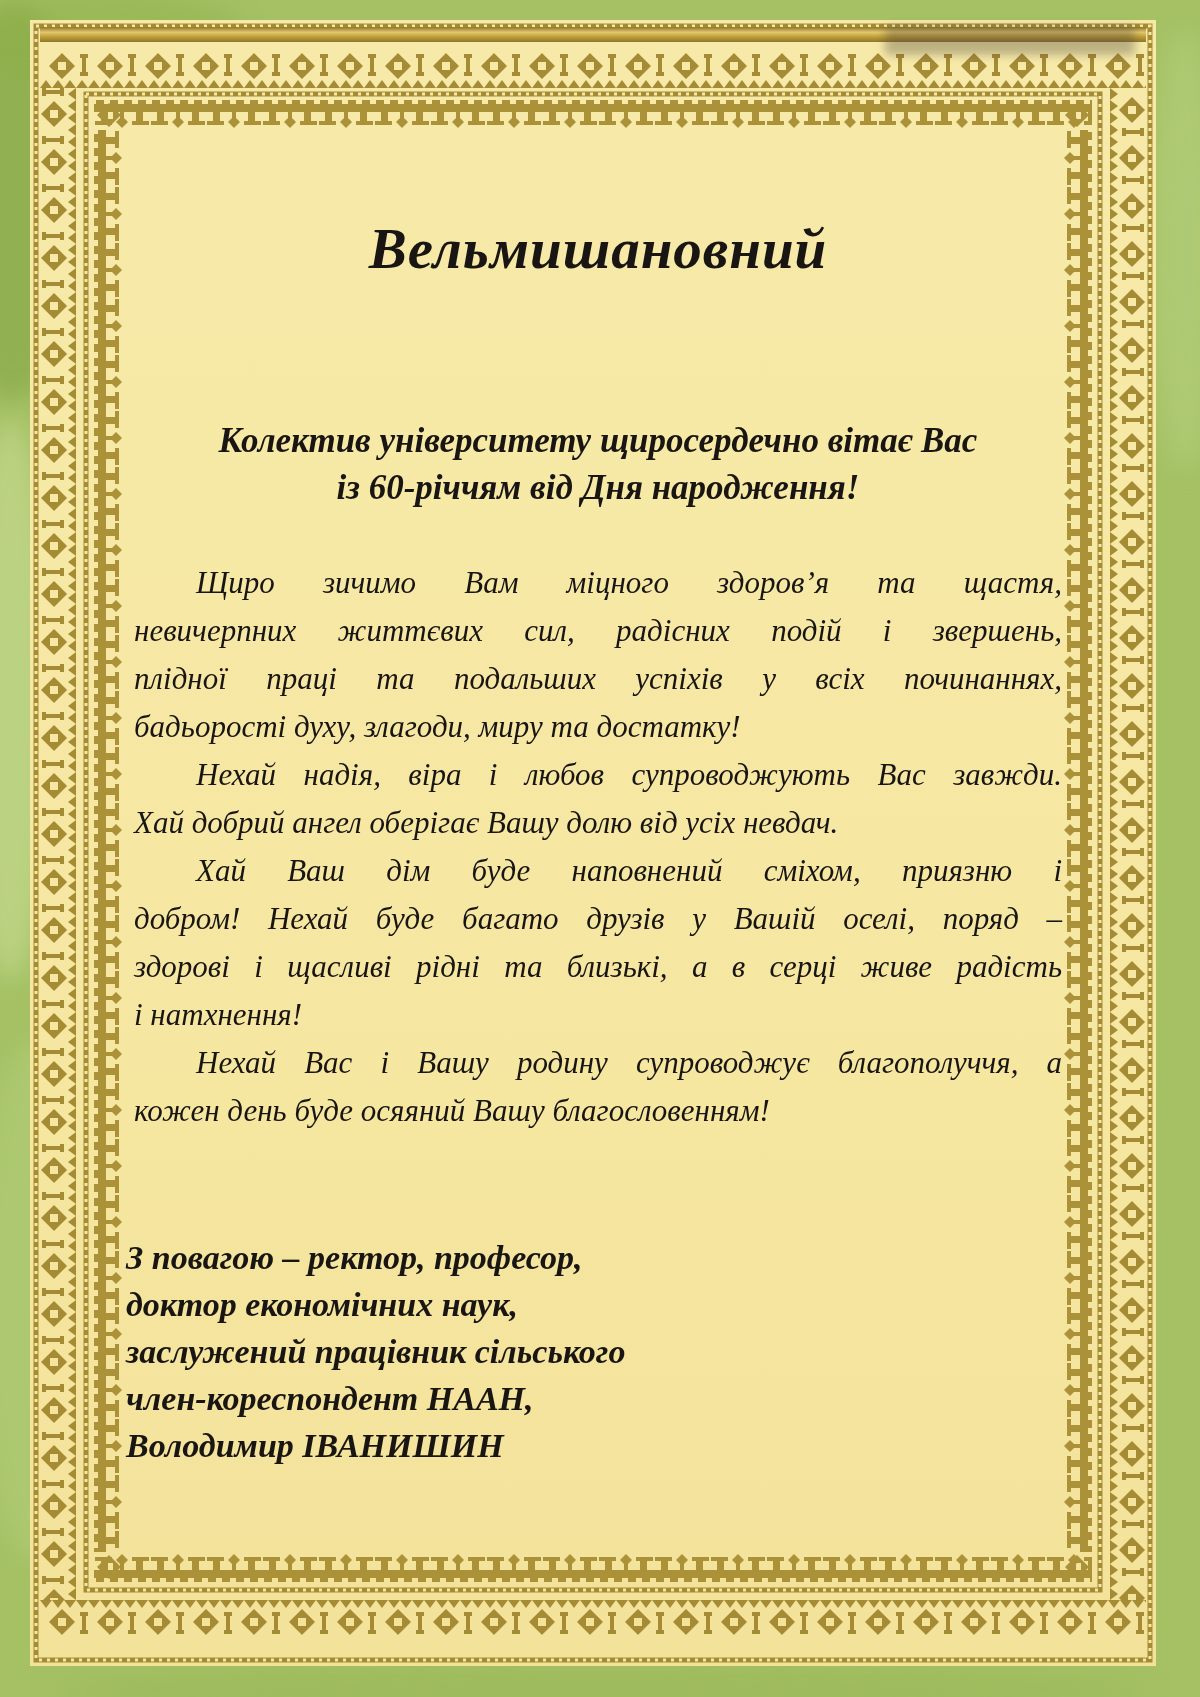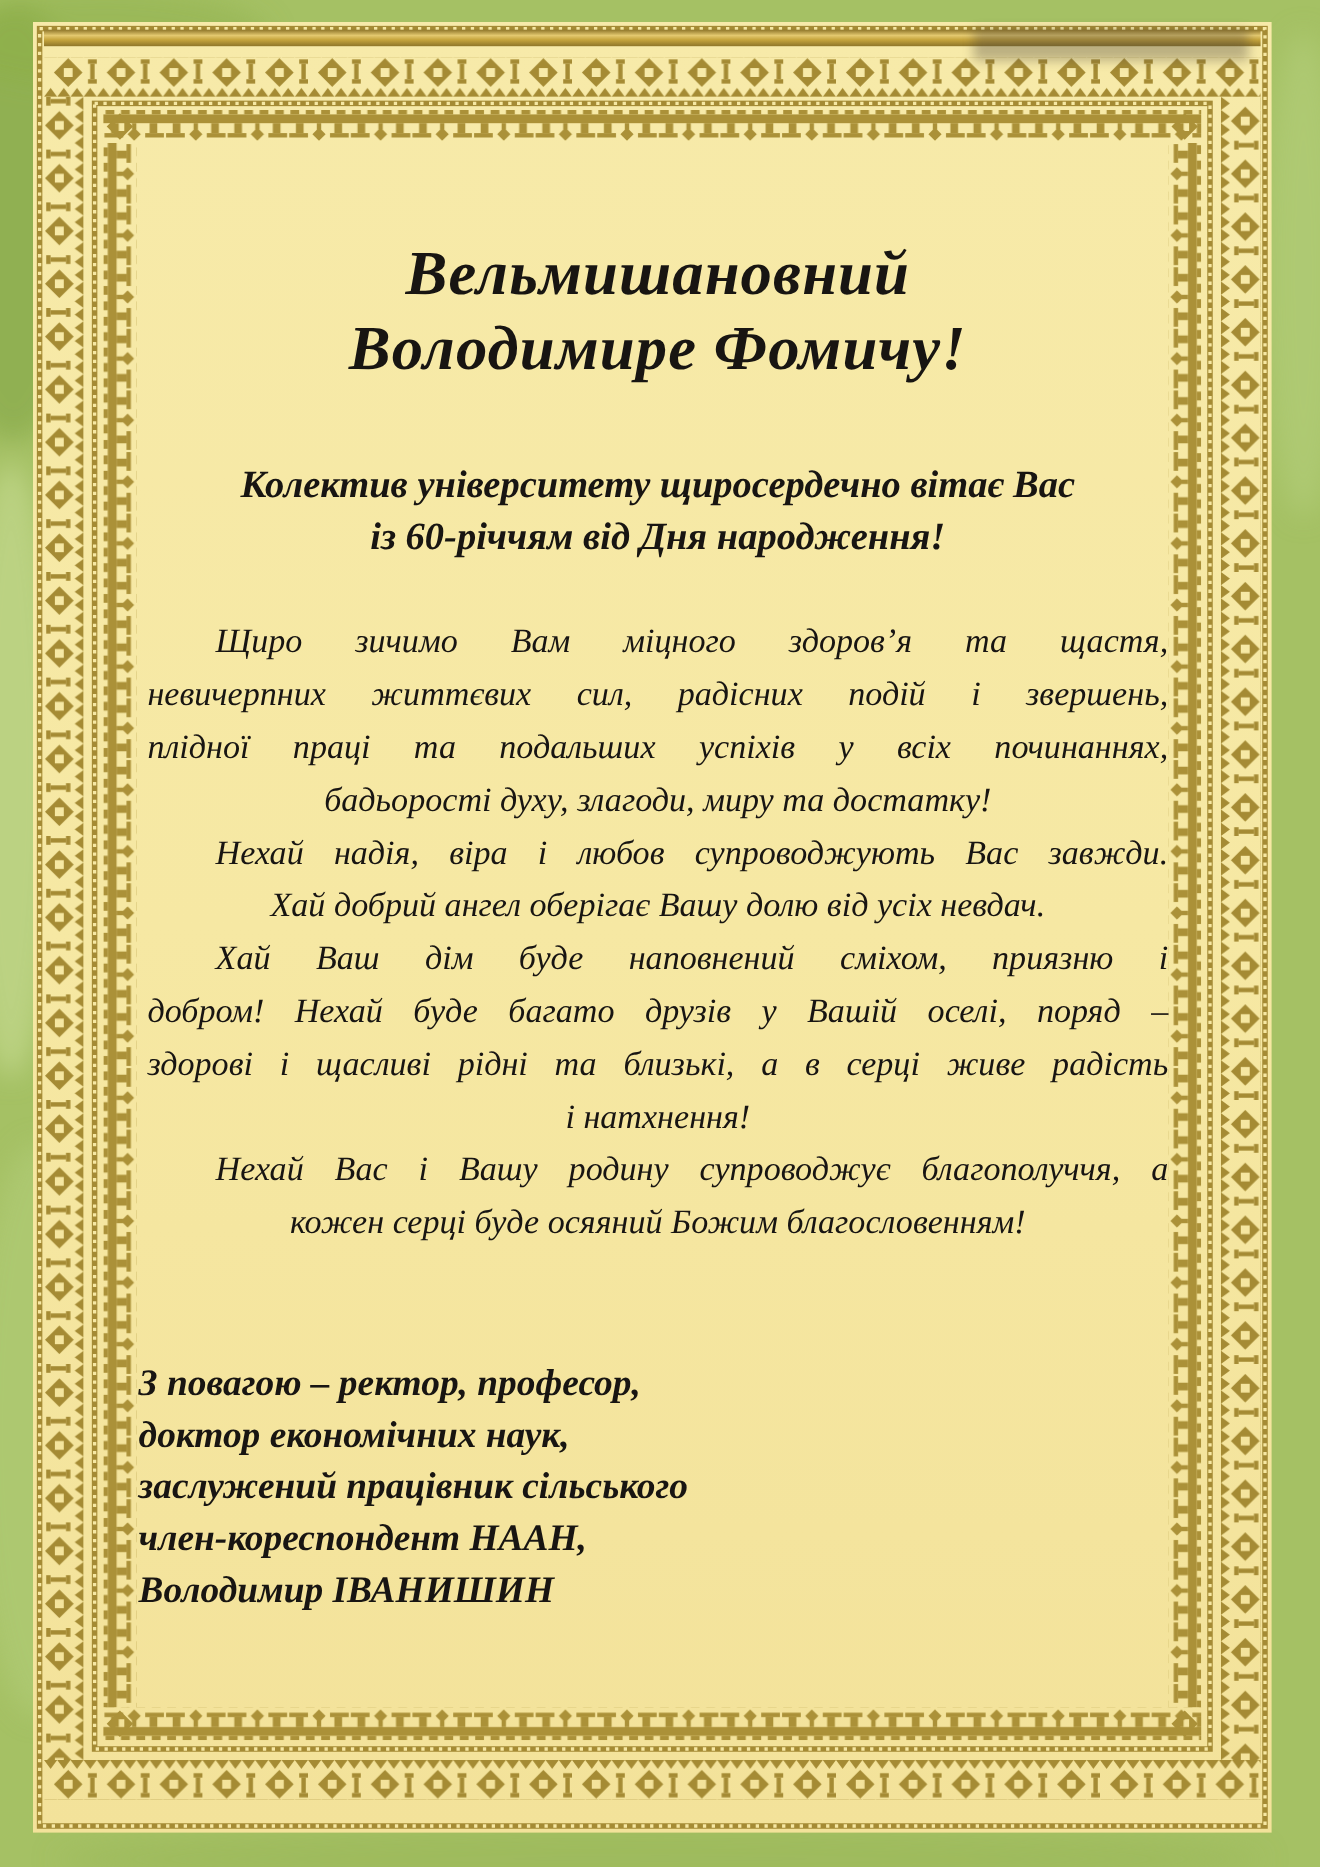--- a/index.html
+++ b/index.html
@@ -25,21 +25,21 @@
     position:absolute;left:134px;top:417px;width:928px;
     text-align:center;
     font-weight:bold;font-style:italic;
     font-size:35px;line-height:47px;
   }
   .body-block{
     position:absolute;left:134px;top:559px;width:928px;
     font-style:italic;
     font-size:31px;line-height:48px;
   }
-  .body-block .bl{height:48px;text-align:center;}
+  .body-block .bl{height:48px;text-align:left;}
   .body-block .jl{text-align:justify;text-align-last:justify;}
   .body-block .ind{text-indent:62px;}
   .signature{
     position:absolute;left:126px;top:1234px;width:800px;
     font-weight:bold;font-style:italic;
     font-size:34px;line-height:47px;
   }
 </style>
 </head>
 <body>
@@ -151,41 +151,40 @@
     </g>
 
     <rect x="40" y="27" width="1106" height="15" fill="url(#goldBar)"></rect>
     <rect x="885" y="27" width="250" height="28" fill="#4d4537" opacity="0.35" filter="url(#soft2)"></rect>
   </svg>
 
   <div class="text-layer">
 
     <div class="title">
       <div>Вельмишановний</div>
-      <div>Володимире Фомичу!</div>
     </div>
 
     <div class="subtitle">
       <div>Колектив університету щиросердечно вітає Вас</div>
       <div>із 60-річчям від Дня народження!</div>
     </div>
 
     <div class="body-block">
       <div class="bl jl ind">Щиро   зичимо  Вам  міцного  здоров’я  та  щастя,</div>
       <div class="bl jl">невичерпних  життєвих  сил,  радісних  подій  і  звершень,</div>
       <div class="bl jl">плідної  праці  та  подальших  успіхів  у  всіх  починаннях,</div>
       <div class="bl">бадьорості духу, злагоди, миру та достатку!</div>
       <div class="bl jl ind">Нехай надія, віра і любов супроводжують Вас завжди.</div>
       <div class="bl">Хай  добрий ангел оберігає Вашу долю від усіх невдач.</div>
       <div class="bl jl ind">Хай  Ваш  дім  буде  наповнений  сміхом,  приязню  і</div>
       <div class="bl jl">добром!  Нехай  буде  багато  друзів  у  Вашій  оселі,  поряд –</div>
       <div class="bl jl">здорові  і щасливі рідні та близькі, а в серці живе  радість</div>
       <div class="bl">і натхнення!</div>
       <div class="bl jl ind">Нехай Вас і Вашу родину супроводжує благополуччя, а</div>
-      <div class="bl">кожен серці буде осяяний Божим благословенням!</div>
+      <div class="bl">кожен день буде осяяний Вашу благословенням!</div>
     </div>
 
     <div class="signature">
       <div>З повагою – ректор, професор,</div>
       <div>доктор економічних наук,</div>
       <div>заслужений працівник сільського</div>
       <div>член-кореспондент НААН,</div>
       <div>Володимир ІВАНИШИН</div>
     </div>
 

